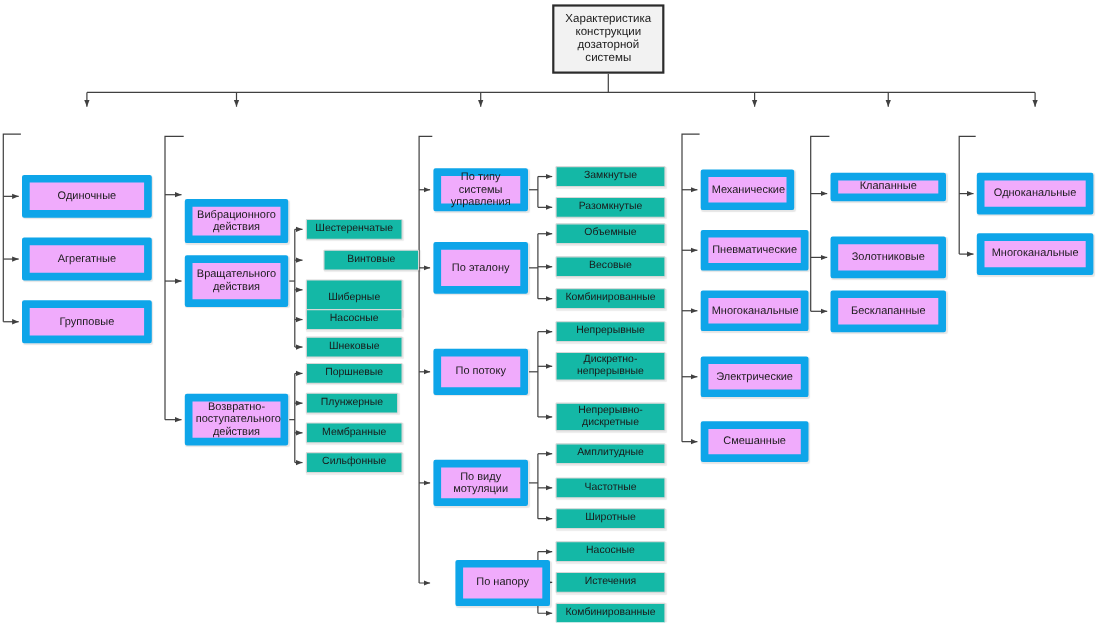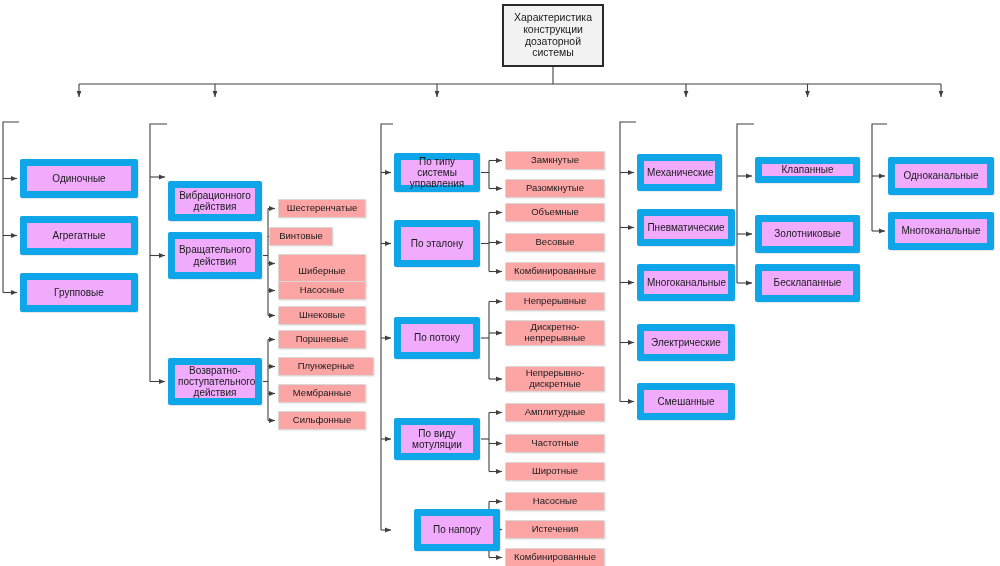--- a/index.html
+++ b/index.html
@@ -45,21 +45,21 @@
   
   .node.lvl-2 {
     background: #f0abfc;
     border: 7px solid #0ea5e9;
     border-radius: 2px;
     font-size: 10px;
     box-shadow: 1px 1px 1px rgba(0,0,0,0.10);
   }
   
   .node.lvl-3 {
-    background: #fca5a5;
+    background: #14b8a6;
     border: 1px solid #d8d8d8;
     border-radius: 1px;
     font-size: 9.5px;
     box-shadow: 1px 1px 1px rgba(0,0,0,0.08);
   }
   .node .label {
     display: block;
     width: 100%;
     white-space: pre-line;
   }
@@ -169,41 +169,41 @@
         <span class="label">Вибрационного
 действия</span>
       </div>
       <div class="node lvl-2" style="left: 168px; top: 232px; width: 94px; height: 47px;">
         <span class="label">Вращательного
 действия</span>
       </div>
       <div class="node lvl-3" style="left: 278px; top: 199px; width: 88px; height: 19px;">
         <span class="label">Шестеренчатые</span>
       </div>
-      <div class="node lvl-3" style="left: 269px; top: 227px; width: 64px; height: 19px; align-items: center;">
+      <div class="node lvl-3" style="left: 294px; top: 227px; width: 87px; height: 19px; align-items: center;">
         <span class="label">Винтовые</span>
       </div>
       <div class="node lvl-3" style="left: 278px; top: 254px; width: 88px; height: 34px;">
         <span class="label">Шиберные</span>
       </div>
       <div class="node lvl-3" style="left: 278px; top: 281px; width: 88px; height: 19px;">
         <span class="label">Насосные</span>
       </div>
       <div class="node lvl-3" style="left: 278px; top: 306px; width: 88px; height: 19px;">
         <span class="label">Шнековые</span>
       </div>
       <div class="node lvl-2" style="left: 168px; top: 358px; width: 94px; height: 47px;">
         <span class="label">Возвратно-
 поступательного
 действия</span>
       </div>
       <div class="node lvl-3" style="left: 278px; top: 330px; width: 88px; height: 19px;">
         <span class="label">Поршневые</span>
       </div>
-      <div class="node lvl-3" style="left: 278px; top: 357px; width: 96px; height: 19px;">
+      <div class="node lvl-3" style="left: 278px; top: 357px; width: 84px; height: 19px;">
         <span class="label">Плунжерные</span>
       </div>
       <div class="node lvl-3" style="left: 278px; top: 384px; width: 88px; height: 19px;">
         <span class="label">Мембранные</span>
       </div>
       <div class="node lvl-3" style="left: 278px; top: 411px; width: 88px; height: 19px;">
         <span class="label">Сильфонные</span>
       </div>
       <div class="node lvl-2" style="left: 394px; top: 153px; width: 86px; height: 39px;">
         <span class="label">По типу системы

